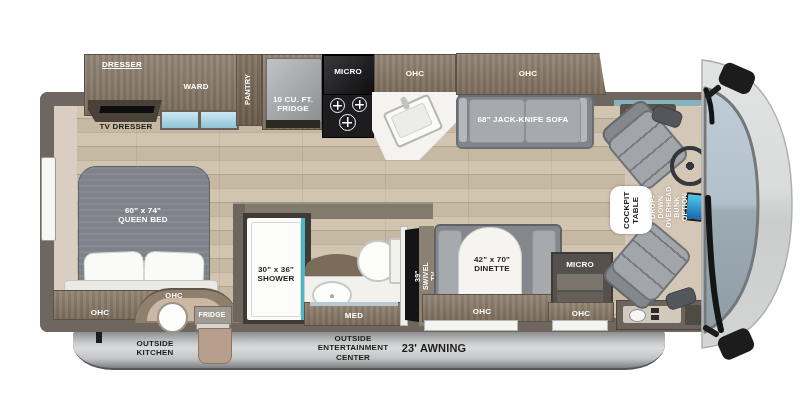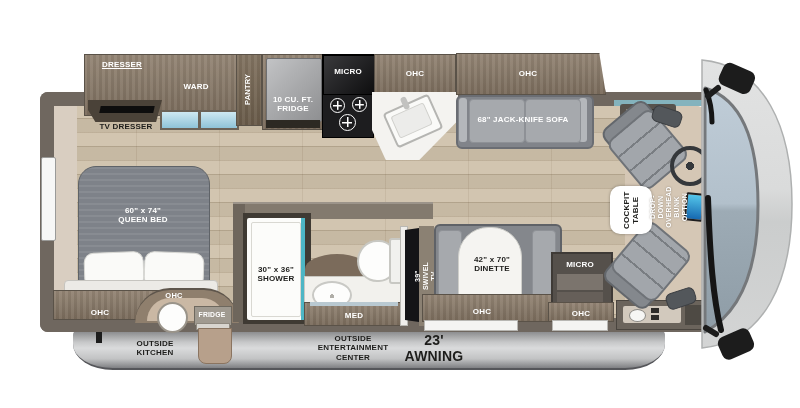--- a/index.html
+++ b/index.html
@@ -41,21 +41,21 @@
 <div class="plan">
 
   <div class="abs" style="left:73px;top:331px;width:592px;height:37px;
        background:linear-gradient(180deg,#87888a 0,#c6c7c8 30%,#dadbdc 46%,#c2c3c4 75%,#7f8083 100%);
        border-radius:4px 4px 40px 40px / 4px 4px 26px 26px;border-bottom:2px solid #55565a;"></div>
   <div class="lbl dark" style="left:113px;top:336px;width:84px;height:24px;">OUTSIDE
 KITCHEN</div>
   <div class="lbl dark" style="left:305px;top:332px;width:96px;height:32px;">OUTSIDE
 ENTERTAINMENT
 CENTER</div>
-  <div class="lbl dark" style="left:399px;top:342px;width:70px;height:12px;font-size:14px;">23' AWNING</div>
+  <div class="lbl dark" style="left:399px;top:342px;width:70px;height:12px;font-size:11px;">23' AWNING</div>
   <div class="abs" style="left:96px;top:329px;width:6px;height:14px;background:#1c1c1c;"></div>
 
   <div class="abs" style="left:598px;top:103px;width:150px;height:218px;background:#d5c7b5;border-radius:0 70px 70px 0;"></div>
 
   <div class="abs floor" style="left:53px;top:104px;width:572px;height:216px;"></div>
   <div class="abs" style="left:53px;top:104px;width:24px;height:216px;background:#d9cec1;box-shadow:1px 0 0 #b8ab9b inset;"></div>
 
   <div class="abs wall" style="left:40px;top:92px;width:676px;height:14px;border-radius:8px 0 0 0;"></div>
   <div class="abs" style="left:614px;top:100px;width:88px;height:6px;background:#84b3bd;"></div>
   <div class="abs wall" style="left:40px;top:318px;width:676px;height:14px;border-radius:0 0 0 8px;"></div>

